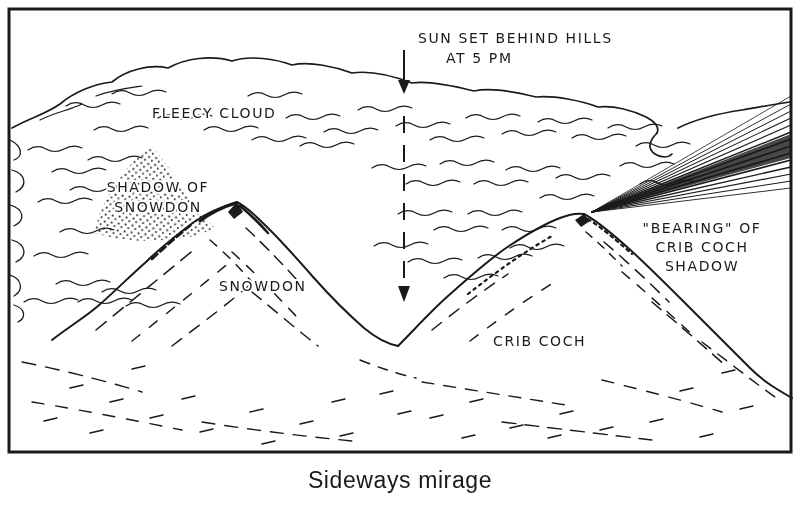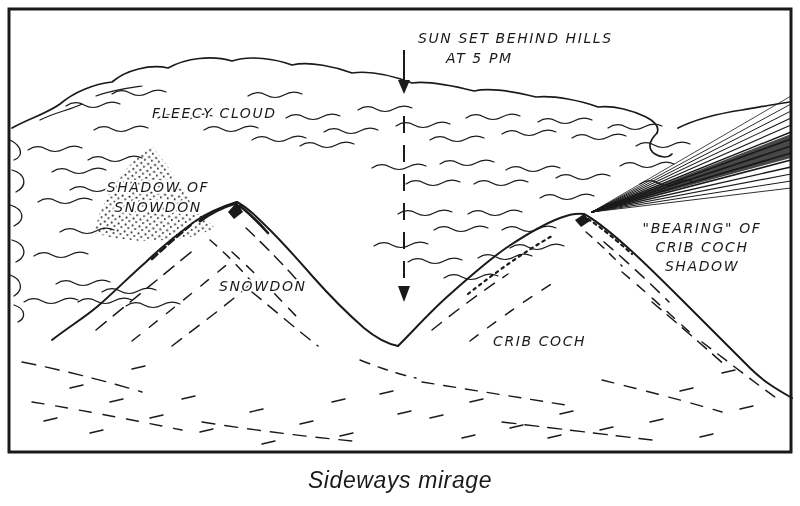--- a/index.html
+++ b/index.html
@@ -1,18 +1,18 @@
 <!DOCTYPE html>
 <html style="--ink: #1a1a1a; --paper: #ffffff;"><head>
 <meta charset="utf-8">
 <style>
   :root { --ink:#1a1a1a; --paper:#ffffff; }
   html,body { margin:0; padding:0; }
   body { width:800px; height:506px; background:var(--paper); overflow:hidden; }
-  .stage { position:relative; width:800px; height:506px; background:var(--paper);font-style:italic; }
+  .stage { position:relative; width:800px; height:506px; background:var(--paper); }
   svg { display:block; }
   .inkstroke { stroke:var(--ink); }
   .inkfill { fill:var(--ink); }
   .lbl {
     font-family:"DejaVu Sans", sans-serif;
     font-size:14px;
     letter-spacing:1.6px;
     fill:var(--ink);
     paint-order:stroke;
     stroke:#ffffff;

